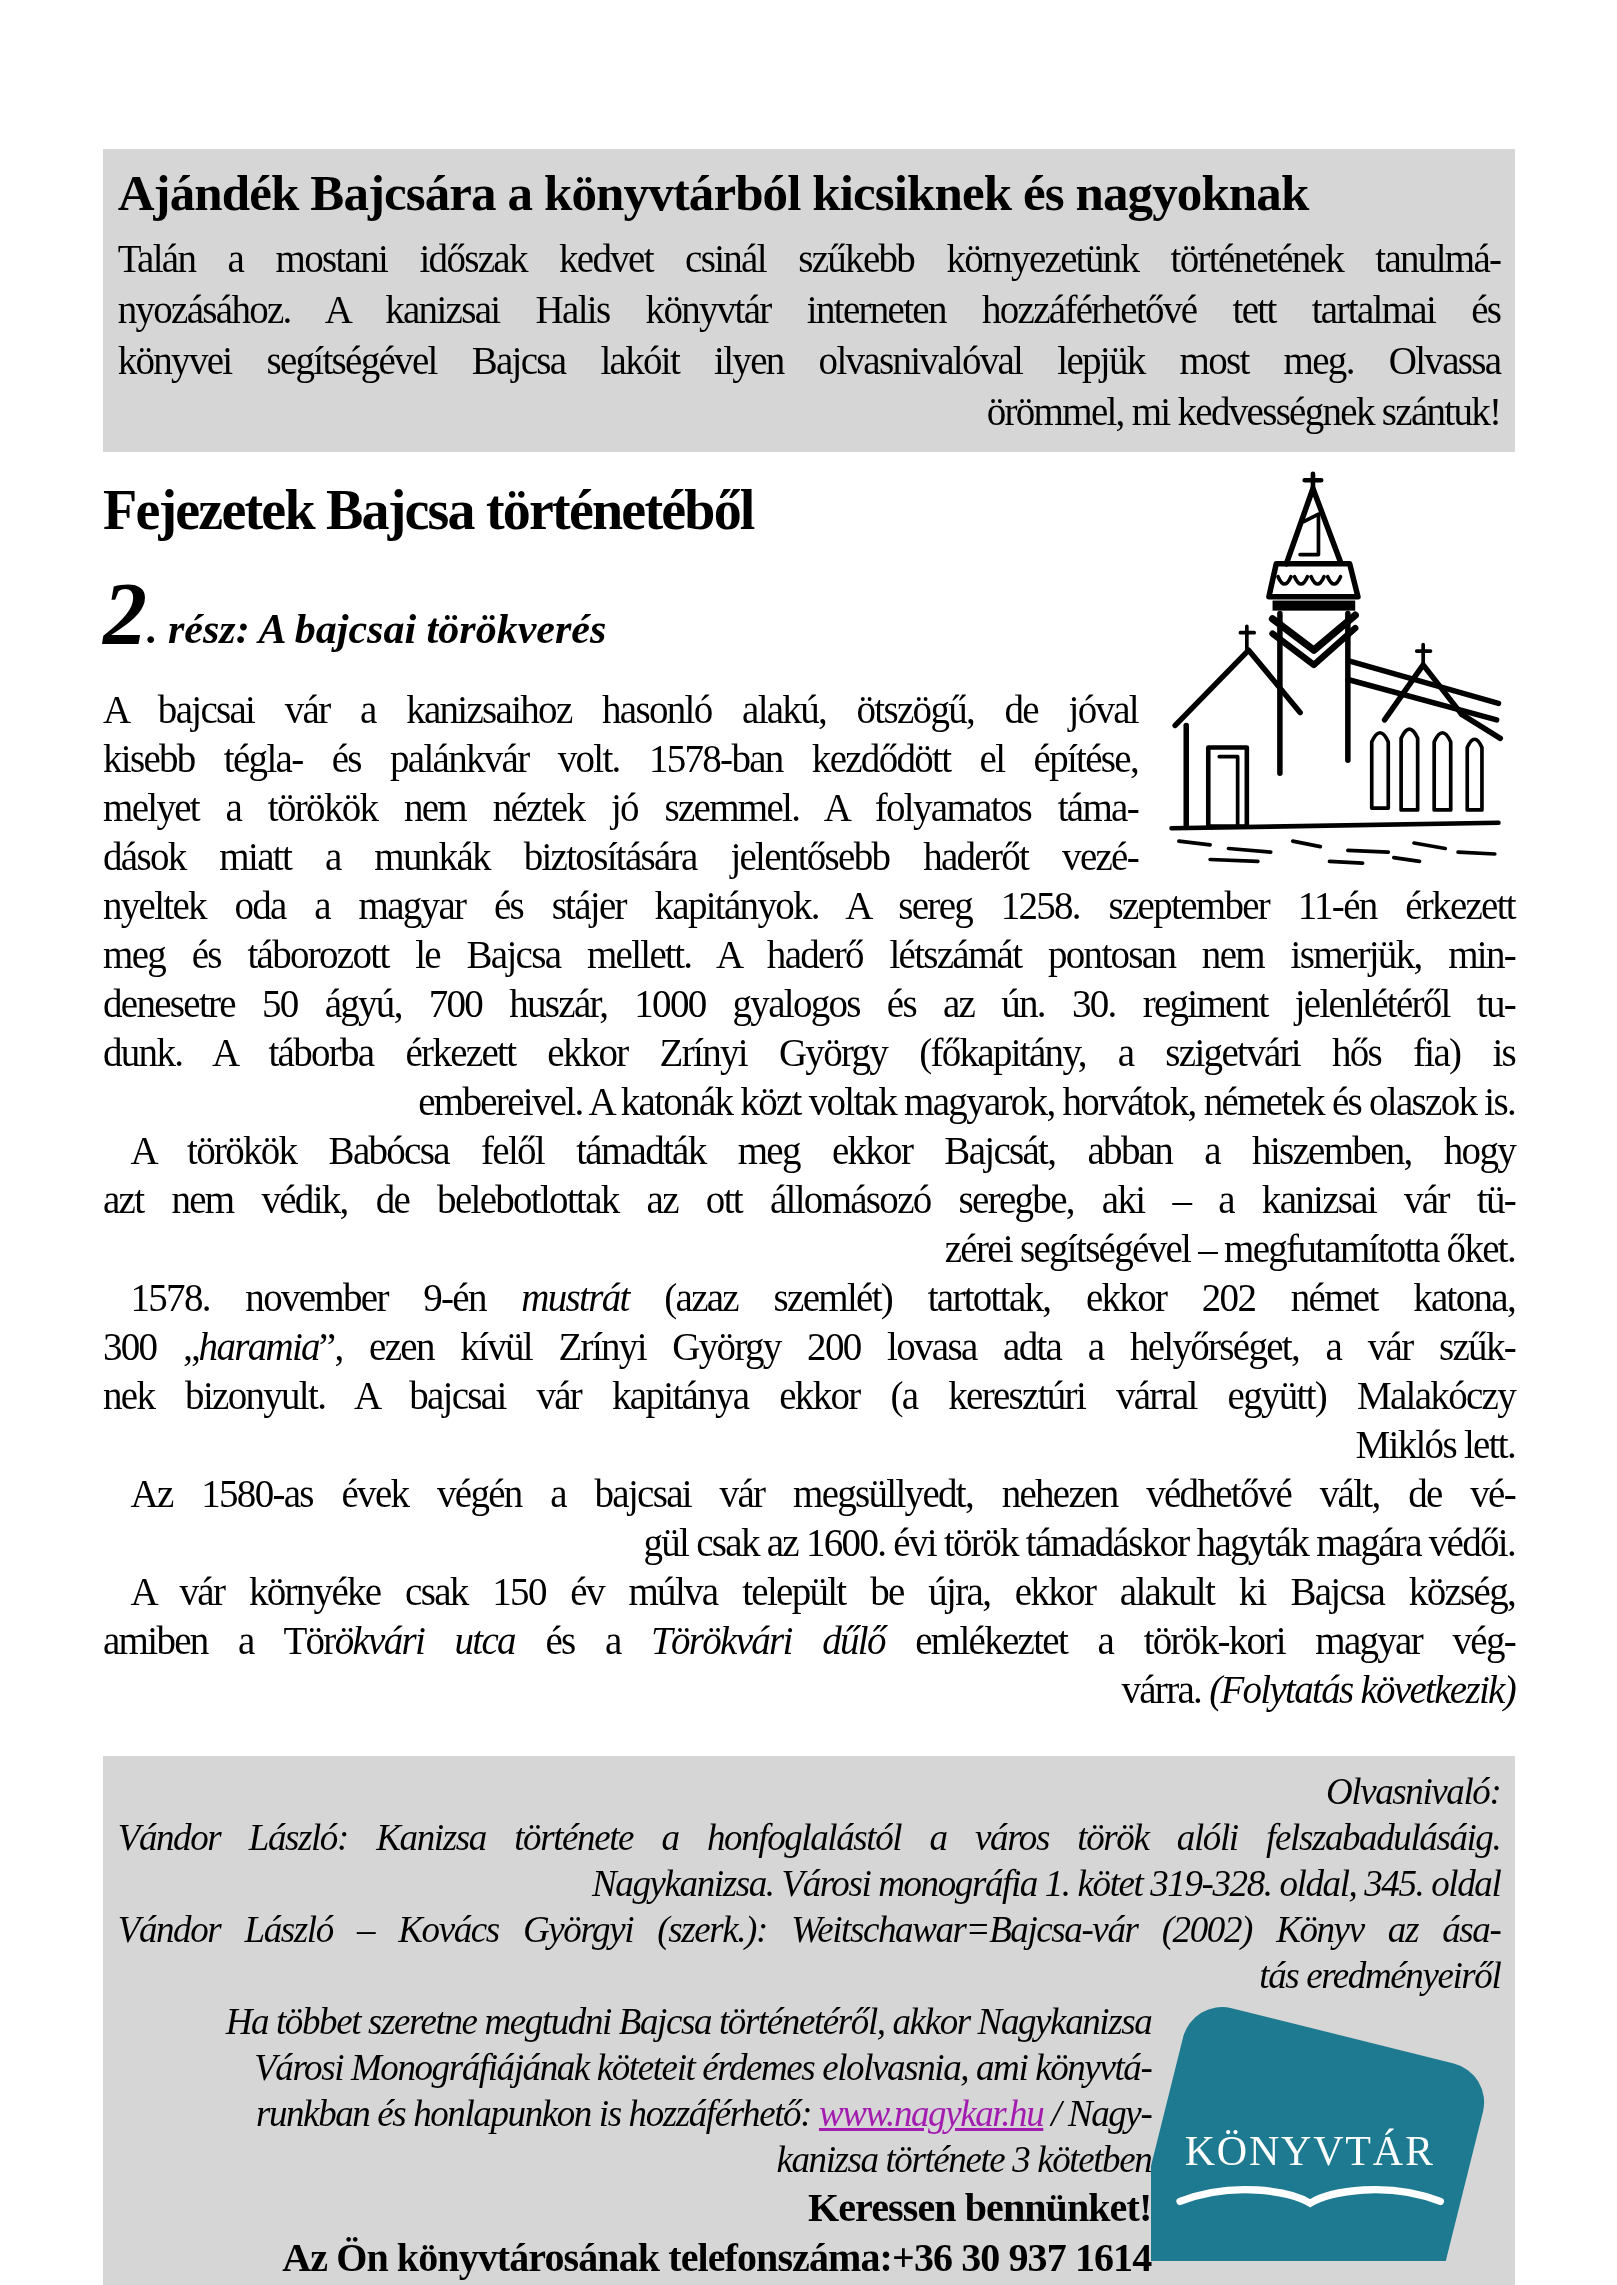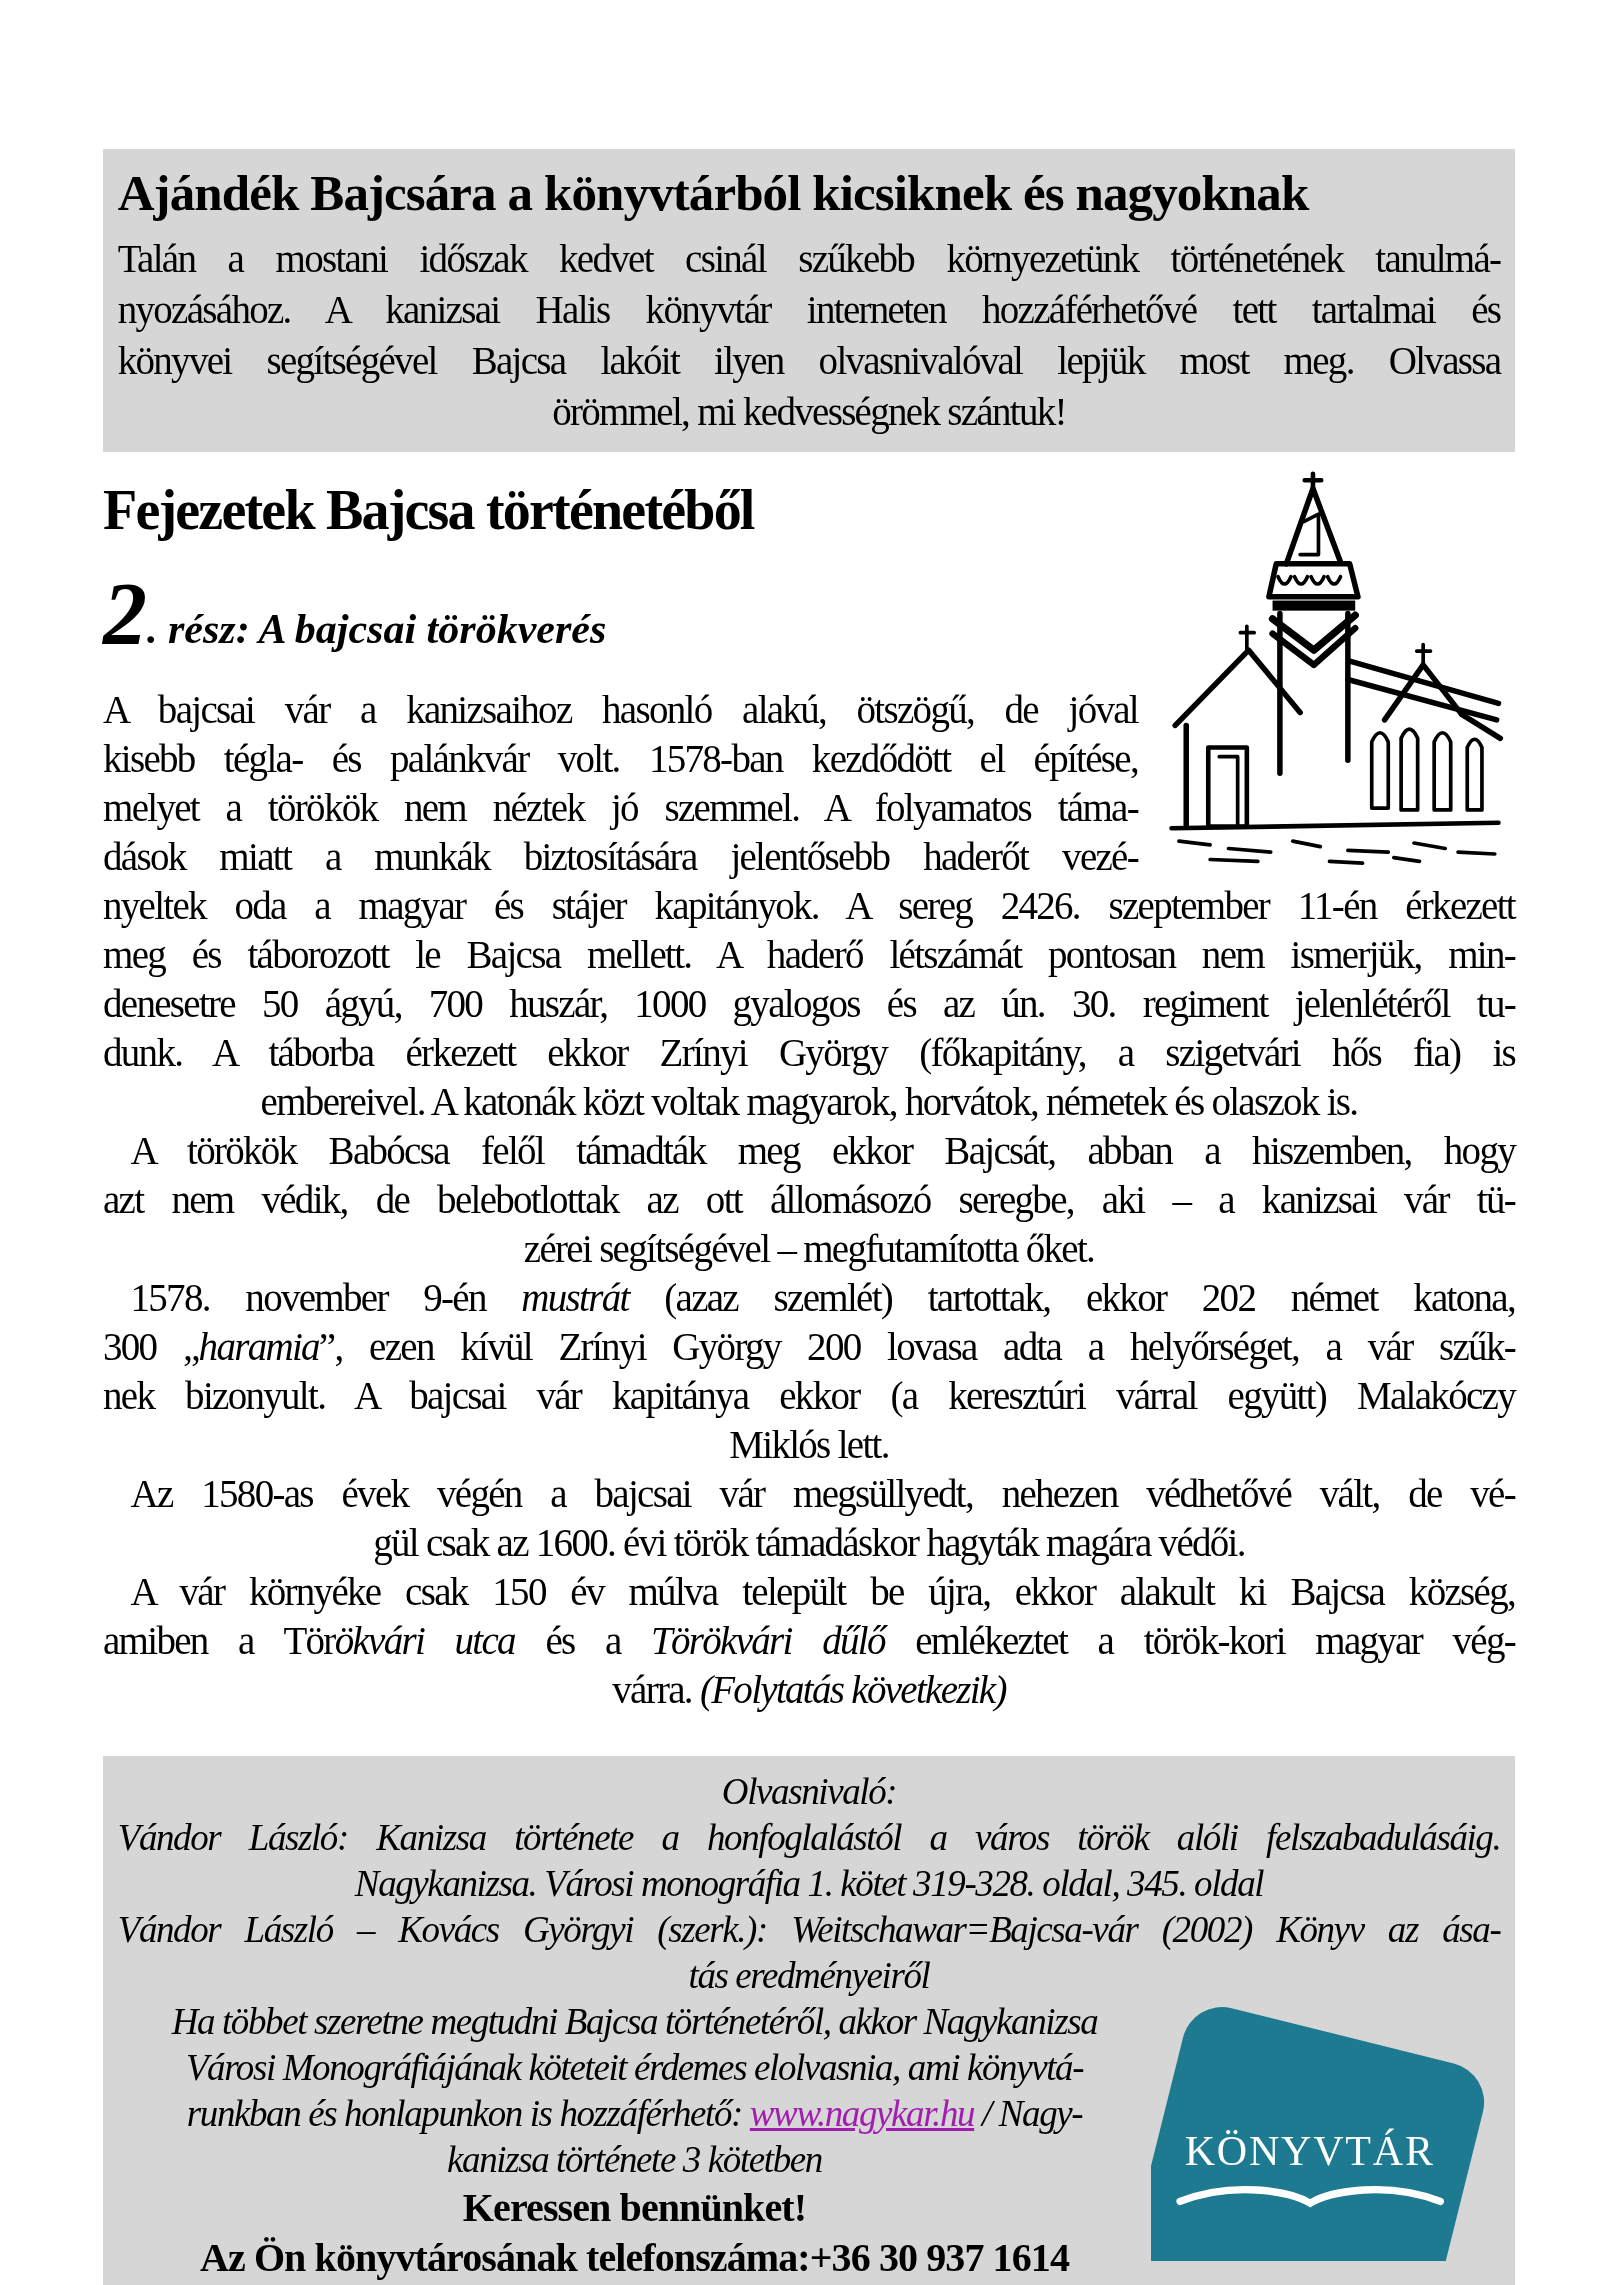--- a/index.html
+++ b/index.html
@@ -25,21 +25,21 @@
   .article { margin-top:0; }
   .article-title {
     font-size:56px; line-height:81px; font-weight:bold; letter-spacing:-1.8px;
     margin:18.4px 0 0 0;
   }
   .subtitle { margin-top:14.7px; font-weight:bold; font-style:italic; line-height:96px; height:103px; }
   .subtitle .num  { font-size:88px; }
   .subtitle .rest { font-size:42px; }
 
   .body-text { margin-top:16.5px; font-size:39px; line-height:49px; letter-spacing:-1.7px; }
-  .tline { text-align:center; }
+  .tline { text-align:right; }
   .tline.jl { text-align:justify; text-align-last:justify; }
   .tline.ind { text-indent:27.5px; }
   .it { font-style:italic; }
 
   .church-float {
     float:right; width:377px; height:397px; box-sizing:border-box; padding-left:16.5px;
   }
   .church-float svg { display:block; width:360px; height:397px; }
 
   
@@ -134,21 +134,21 @@
 
       <div class="subtitle">
         <span class="num">2</span><span class="rest">. rész: A bajcsai törökverés</span>
       </div>
 
       <div class="body-text">
           <div class="tline jl"><span>A bajcsai vár a kanizsaihoz hasonló alakú, ötszögű, de jóval</span></div>
           <div class="tline jl"><span>kisebb tégla- és palánkvár volt. 1578-ban kezdődött el építése,</span></div>
           <div class="tline jl"><span>melyet a törökök nem néztek jó szemmel. A folyamatos táma-</span></div>
           <div class="tline jl"><span>dások miatt a munkák biztosítására jelentősebb haderőt vezé-</span></div>
-          <div class="tline jl"><span>nyeltek oda a magyar és stájer kapitányok. A sereg 2426. szeptember 11-én érkezett</span></div>
+          <div class="tline jl"><span>nyeltek oda a magyar és stájer kapitányok. A sereg 1258. szeptember 11-én érkezett</span></div>
           <div class="tline jl"><span>meg és táborozott le Bajcsa mellett. A haderő létszámát pontosan nem ismerjük, min-</span></div>
           <div class="tline jl"><span>denesetre 50 ágyú, 700 huszár, 1000 gyalogos és az ún. 30. regiment jelenlétéről tu-</span></div>
           <div class="tline jl"><span>dunk. A táborba érkezett ekkor Zrínyi György (főkapitány, a szigetvári hős fia) is</span></div>
           <div class="tline"><span>embereivel. A katonák közt voltak magyarok, horvátok, németek és olaszok is.</span></div>
         </div>
       <div class="body-text" style="margin-top:0">
           <div class="tline jl ind"><span>A törökök Babócsa felől támadták meg ekkor Bajcsát, abban a hiszemben, hogy</span></div>
           <div class="tline jl"><span>azt nem védik, de belebotlottak az ott állomásozó seregbe, aki – a kanizsai vár tü-</span></div>
           <div class="tline"><span>zérei segítségével – megfutamította őket.</span></div>
         </div>

